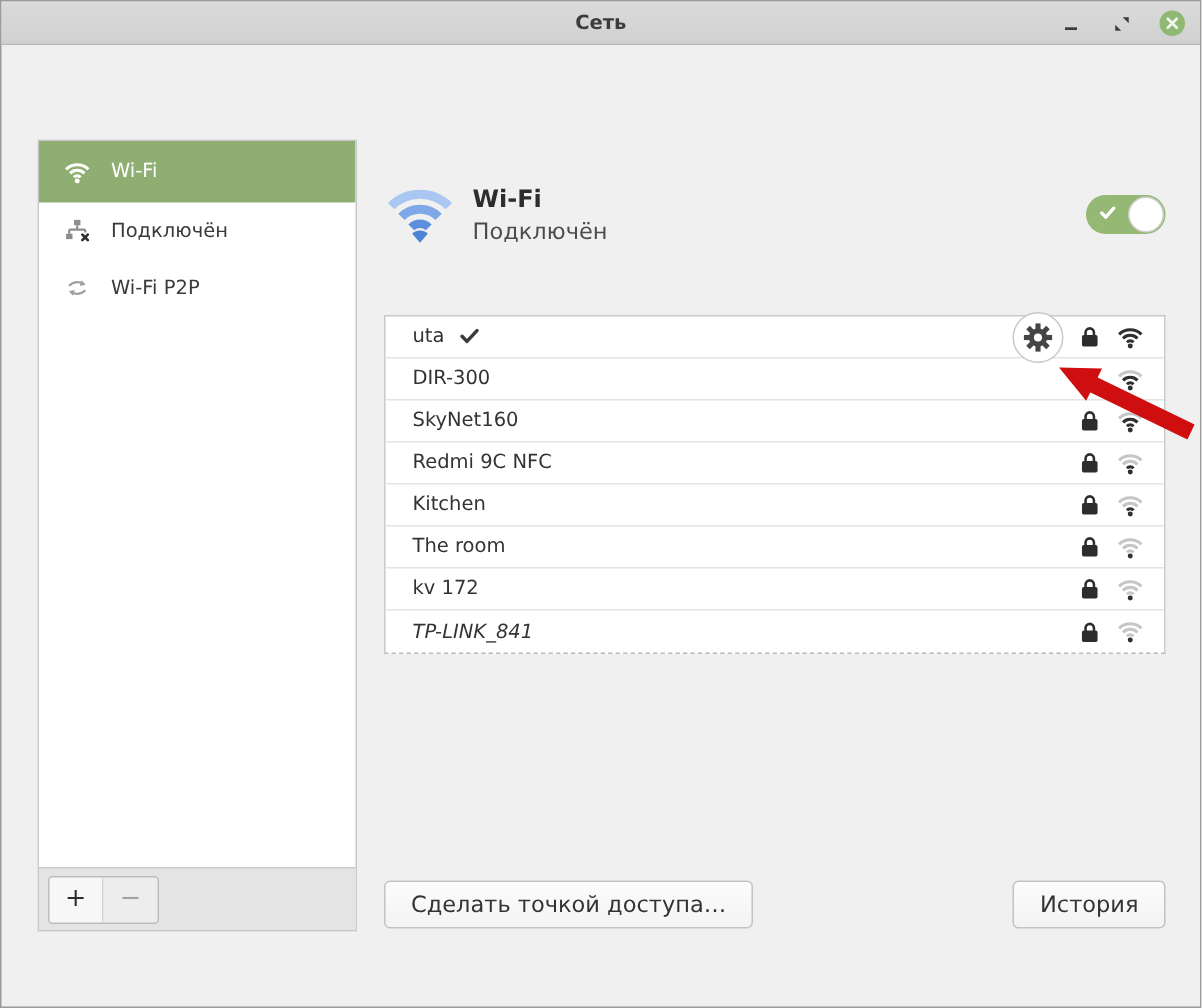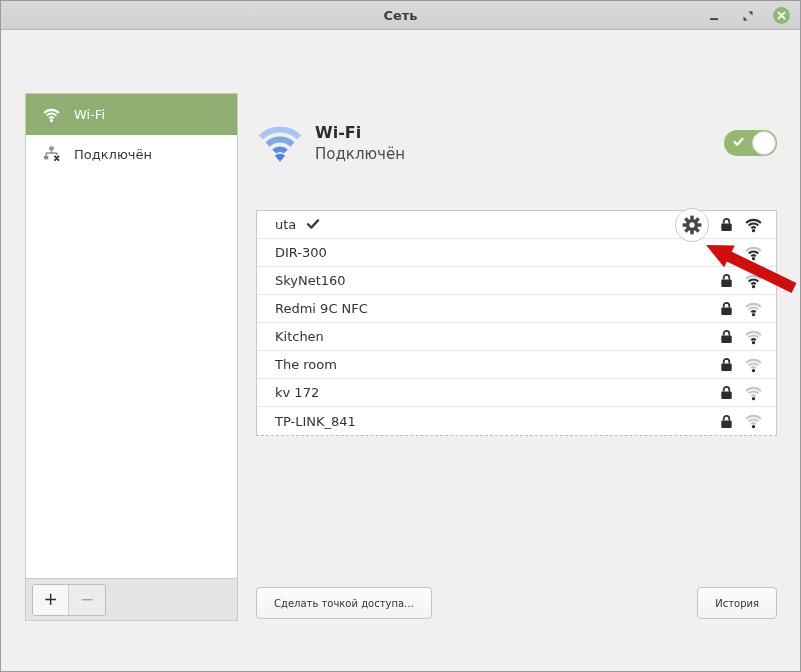--- a/index.html
+++ b/index.html
@@ -45,29 +45,29 @@
             background:#95b974; cursor:default; }
   .toggle .knob { position:absolute; top:1px; right:1px; width:24px; height:24px;
                   border-radius:50%; background:#ffffff; border:1px solid #cfcfcf; }
   .toggle .tick { position:absolute; left:9px; top:7px; }
 
   
   .network-list { position:absolute; left:255px; top:209px; width:521px; background:#ffffff;
                   border:1px solid #c9c9c9; border-bottom:1px dashed #b9b9b9; }
   .net-row { height:28px; display:flex; align-items:center; padding:0 13px 0 18px;
              border-bottom:1px solid #e4e4e4; font-size:13px; color:#333333; cursor:default; }
-  .net-row:last-child { border-bottom:none; }
+  .net-row:last-child { border-bottom:none;font-style:italic; }
   .net-name { margin-right:10px; }
   .row-icons { margin-left:auto; display:flex; align-items:center; gap:11px; }
   .gear-button { width:34px; height:34px; border:1px solid #c9c9c9; border-radius:50%;
                  display:flex; align-items:center; justify-content:center; background:#ffffff; }
 
   
   .footer { position:absolute; left:255px; top:586px; width:521px; display:flex; gap:10px; }
-  .f-btn { height:32px; padding:0 17px; font-size:10px; color:#333333;
+  .f-btn { height:32px; padding:0 17px; font-size:15px; color:#333333;
            background:linear-gradient(#fcfcfc,#f3f3f3); border:1px solid #c3c3c3;
            border-radius:4px; font-family:inherit; cursor:default; white-space:nowrap; }
   .f-btn.history { margin-left:auto; }
 
   
   .annotation { position:absolute; left:0; top:0; width:801px; height:672px; pointer-events:none; }
 </style>
 </head>
 <body>
 
@@ -112,20 +112,31 @@
         <span class="icn">
           <svg width="17" height="16" viewBox="0 0 16 15">
               <rect x="6" y="0.5" width="4" height="3.4" fill="#8d8d8d"></rect>
               <path d="M8,3.9 V6.6 M3,6.6 H13 M3,6.6 V9.2 M13,6.6 V8.4" fill="none" stroke="#8d8d8d" stroke-width="1.4"></path>
               <rect x="1" y="9.2" width="4" height="3.4" fill="#8d8d8d"></rect>
               <path d="M11.2,9.8 L14.6,13.2 M14.6,9.8 L11.2,13.2" stroke="#2e2e2e" stroke-width="1.7" stroke-linecap="round"></path>
             </svg>
         </span>
         <span>Подключён</span>
       </div>
+      <div class="sidebar-item">
+        <span class="icn">
+          <svg width="17" height="14" viewBox="0 0 16 14">
+              <path d="M2.5,5.5 Q7,1.5 12,4.2" fill="none" stroke="#9f9f9f" stroke-width="1.5"></path>
+              <path d="M10.8,1.8 L13.6,4.8 L9.7,5.6 Z" fill="#9f9f9f"></path>
+              <path d="M13.5,8.5 Q9,12.5 4,9.8" fill="none" stroke="#9f9f9f" stroke-width="1.5"></path>
+              <path d="M5.2,12.2 L2.4,9.2 L6.3,8.4 Z" fill="#9f9f9f"></path>
+            </svg>
+        </span>
+        <span>Wi-Fi P2P</span>
+      </div>
     </div>
     <div class="sidebar-toolbar">
       <div class="btn-group">
         <span class="tool-btn add">+</span>
         <span class="tool-btn remove">−</span>
       </div>
     </div>
   </div>
 
   <div class="wifi-header">

